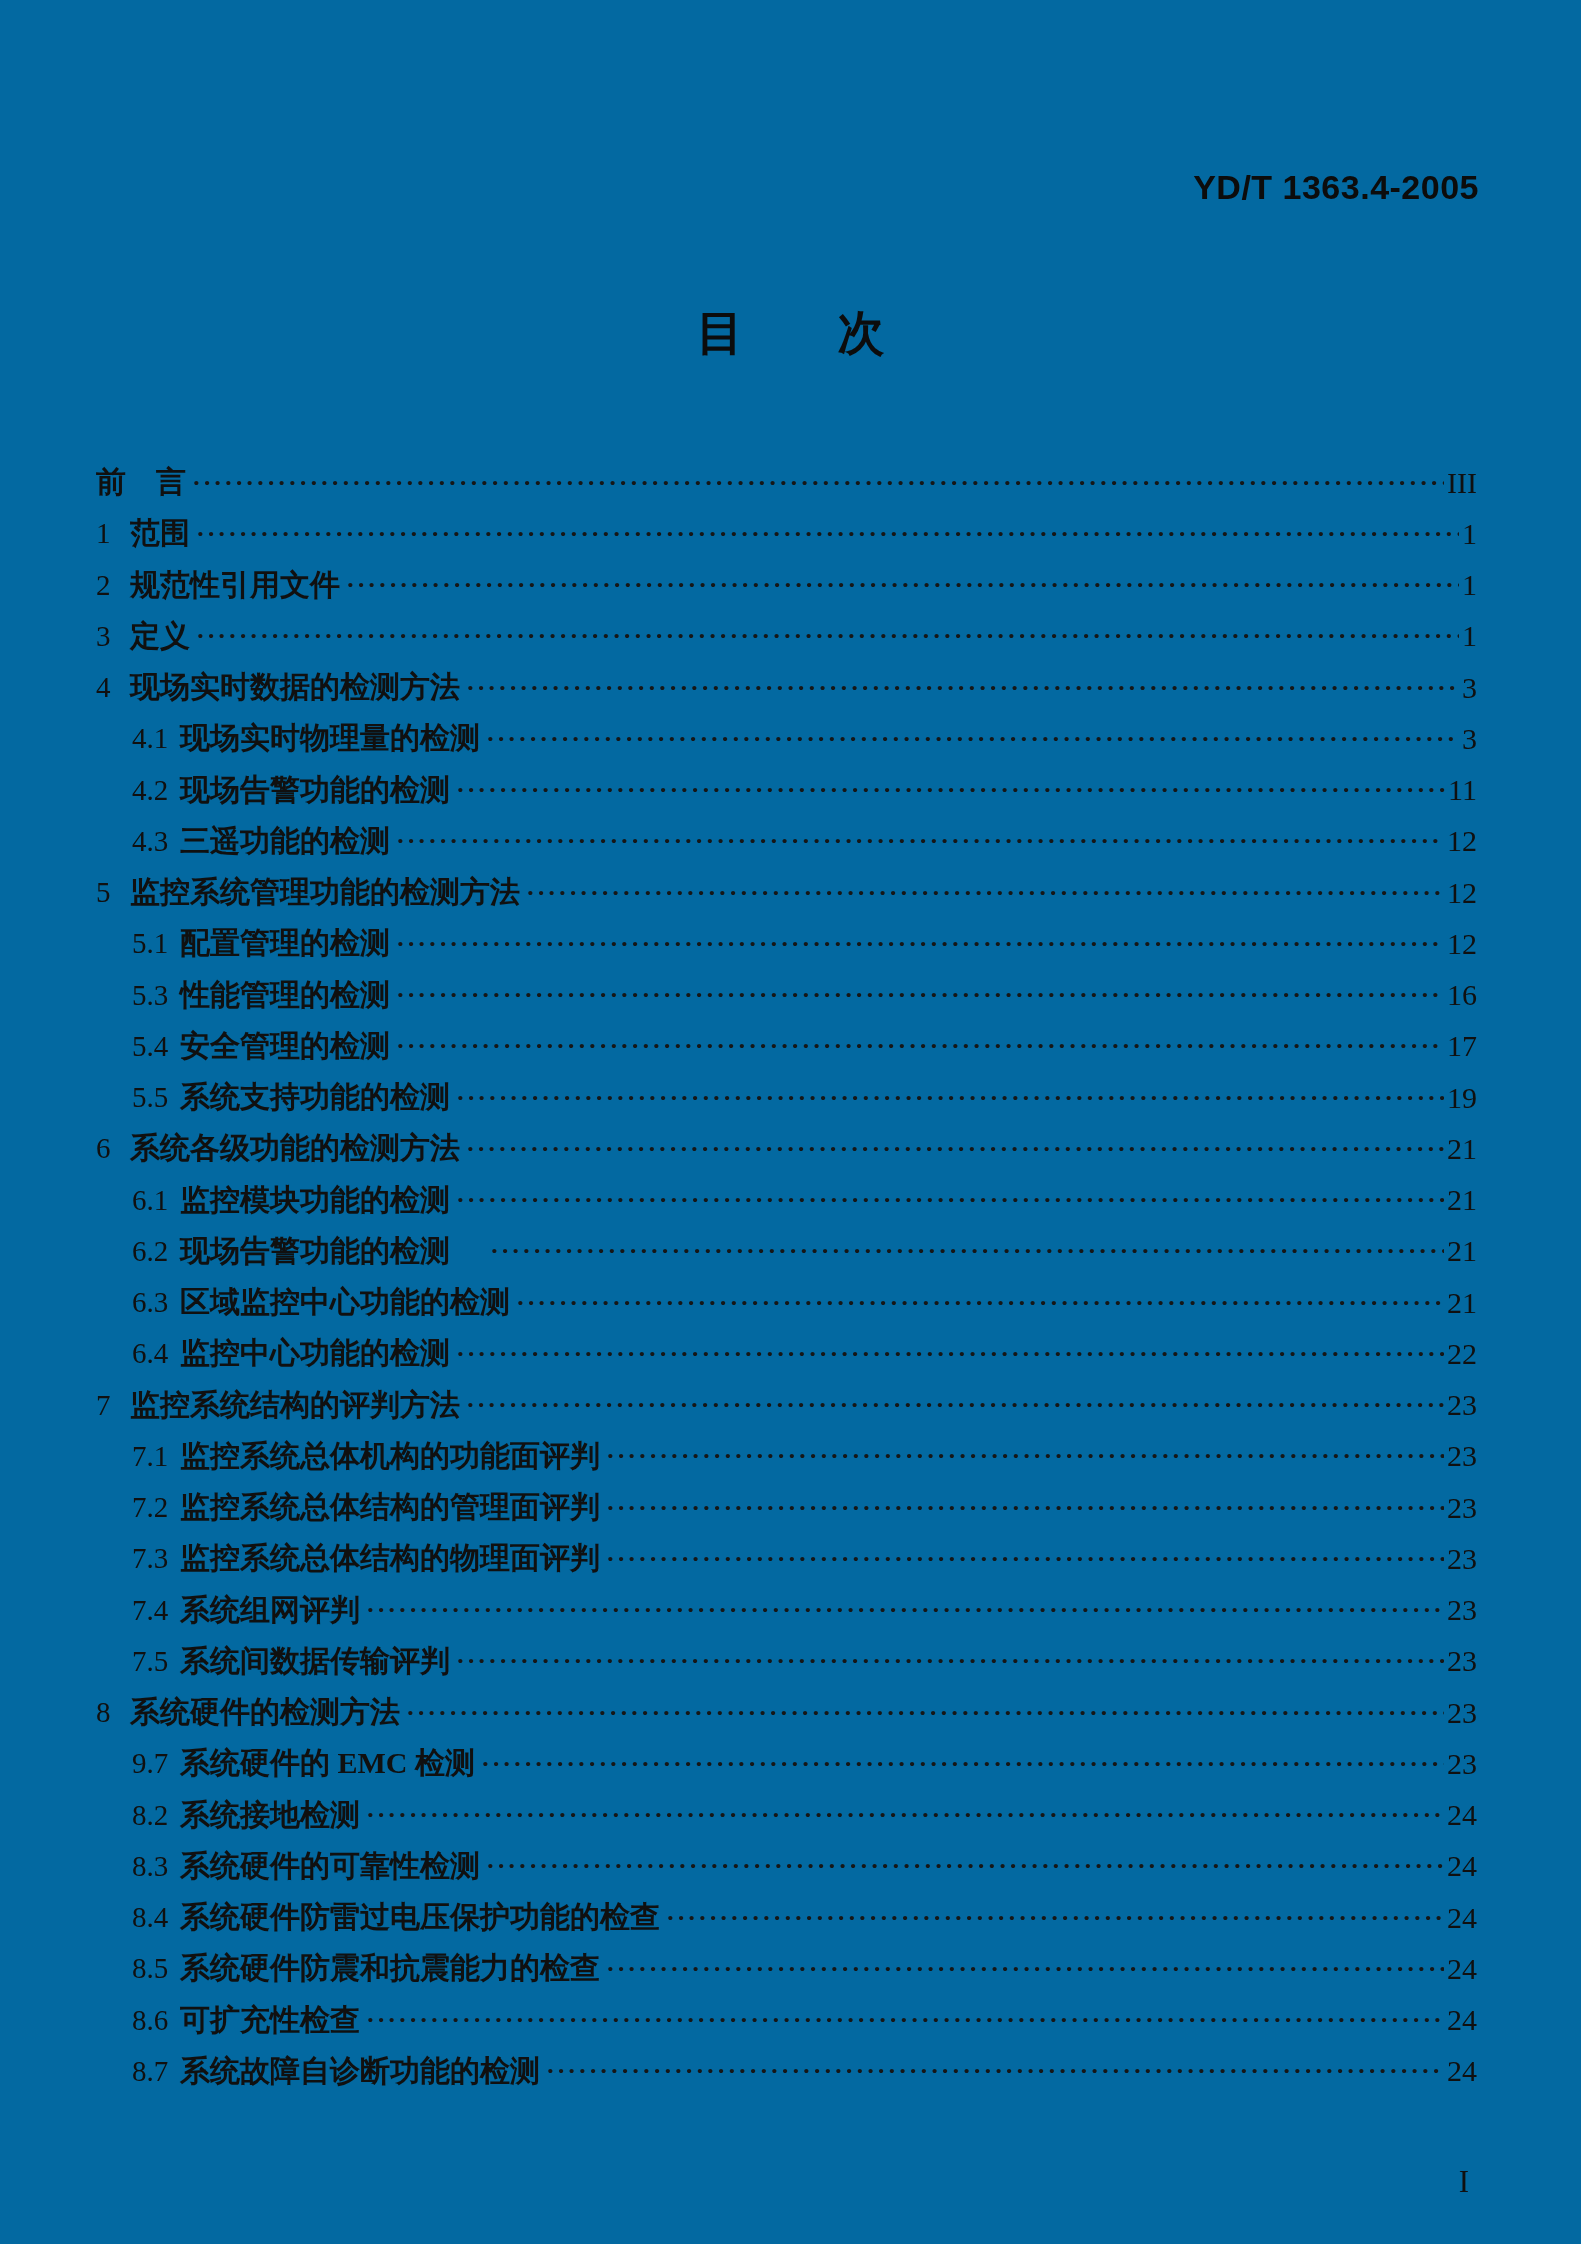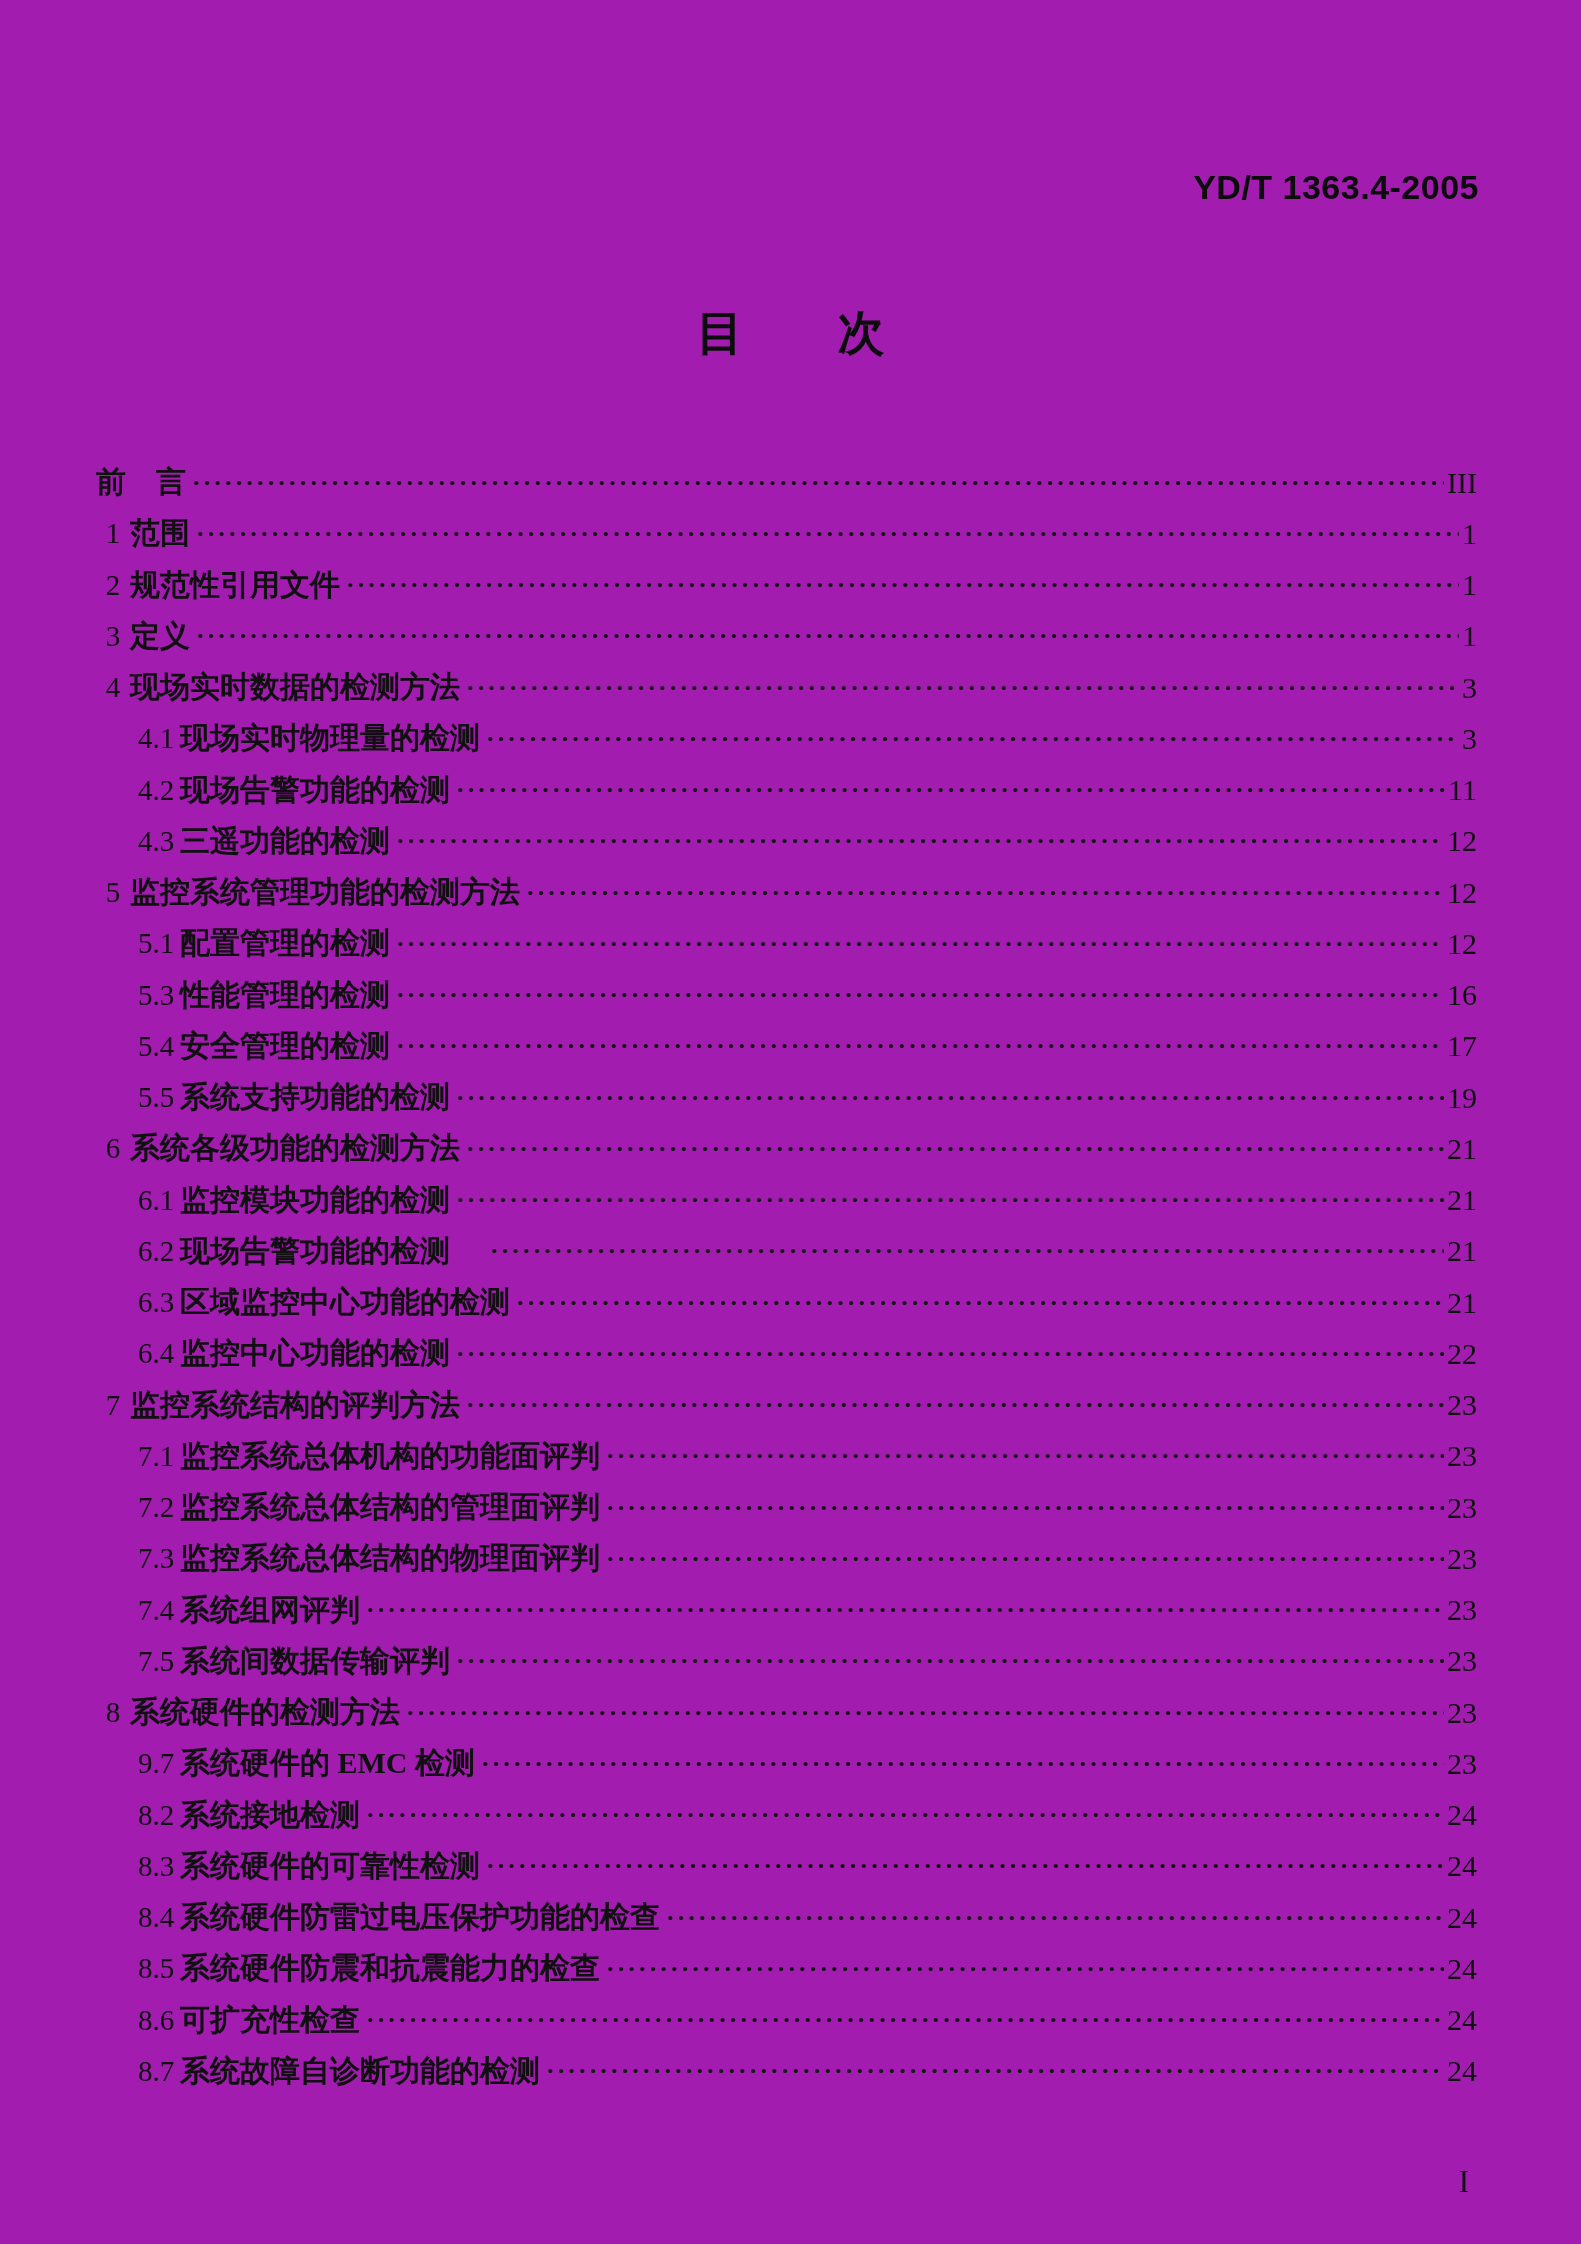--- a/index.html
+++ b/index.html
@@ -4,21 +4,21 @@
 <style>
   html, body {
     margin: 0;
     padding: 0;
     background: #ffffff;
   }
   .page {
     position: relative;
     width: 1581px;
     height: 2244px;
-    background: #a21caf;
+    background: #0369a1;
     font-family: "Liberation Serif", serif;
     color: #141414;
     overflow: hidden;
   }
   .doc-number {
     position: absolute;
     top: 168px;
     right: 102px;
     font-family: "Liberation Sans", sans-serif;
     font-weight: 700;
@@ -45,21 +45,20 @@
     top: 457px;
     left: 96px;
     right: 104px;
   }
   .toc-row {
     display: flex;
     align-items: center;
     height: 51.25px;
     font-size: 30px;
     white-space: nowrap;
-    text-align: center;
   }
   .toc-row .num {
     flex: none;
     width: 34px;
     font-family: "Liberation Serif", serif;
     font-size: 29px;
     color: #101010;
   }
   .toc-row.sub {
     padding-left: 36px;

